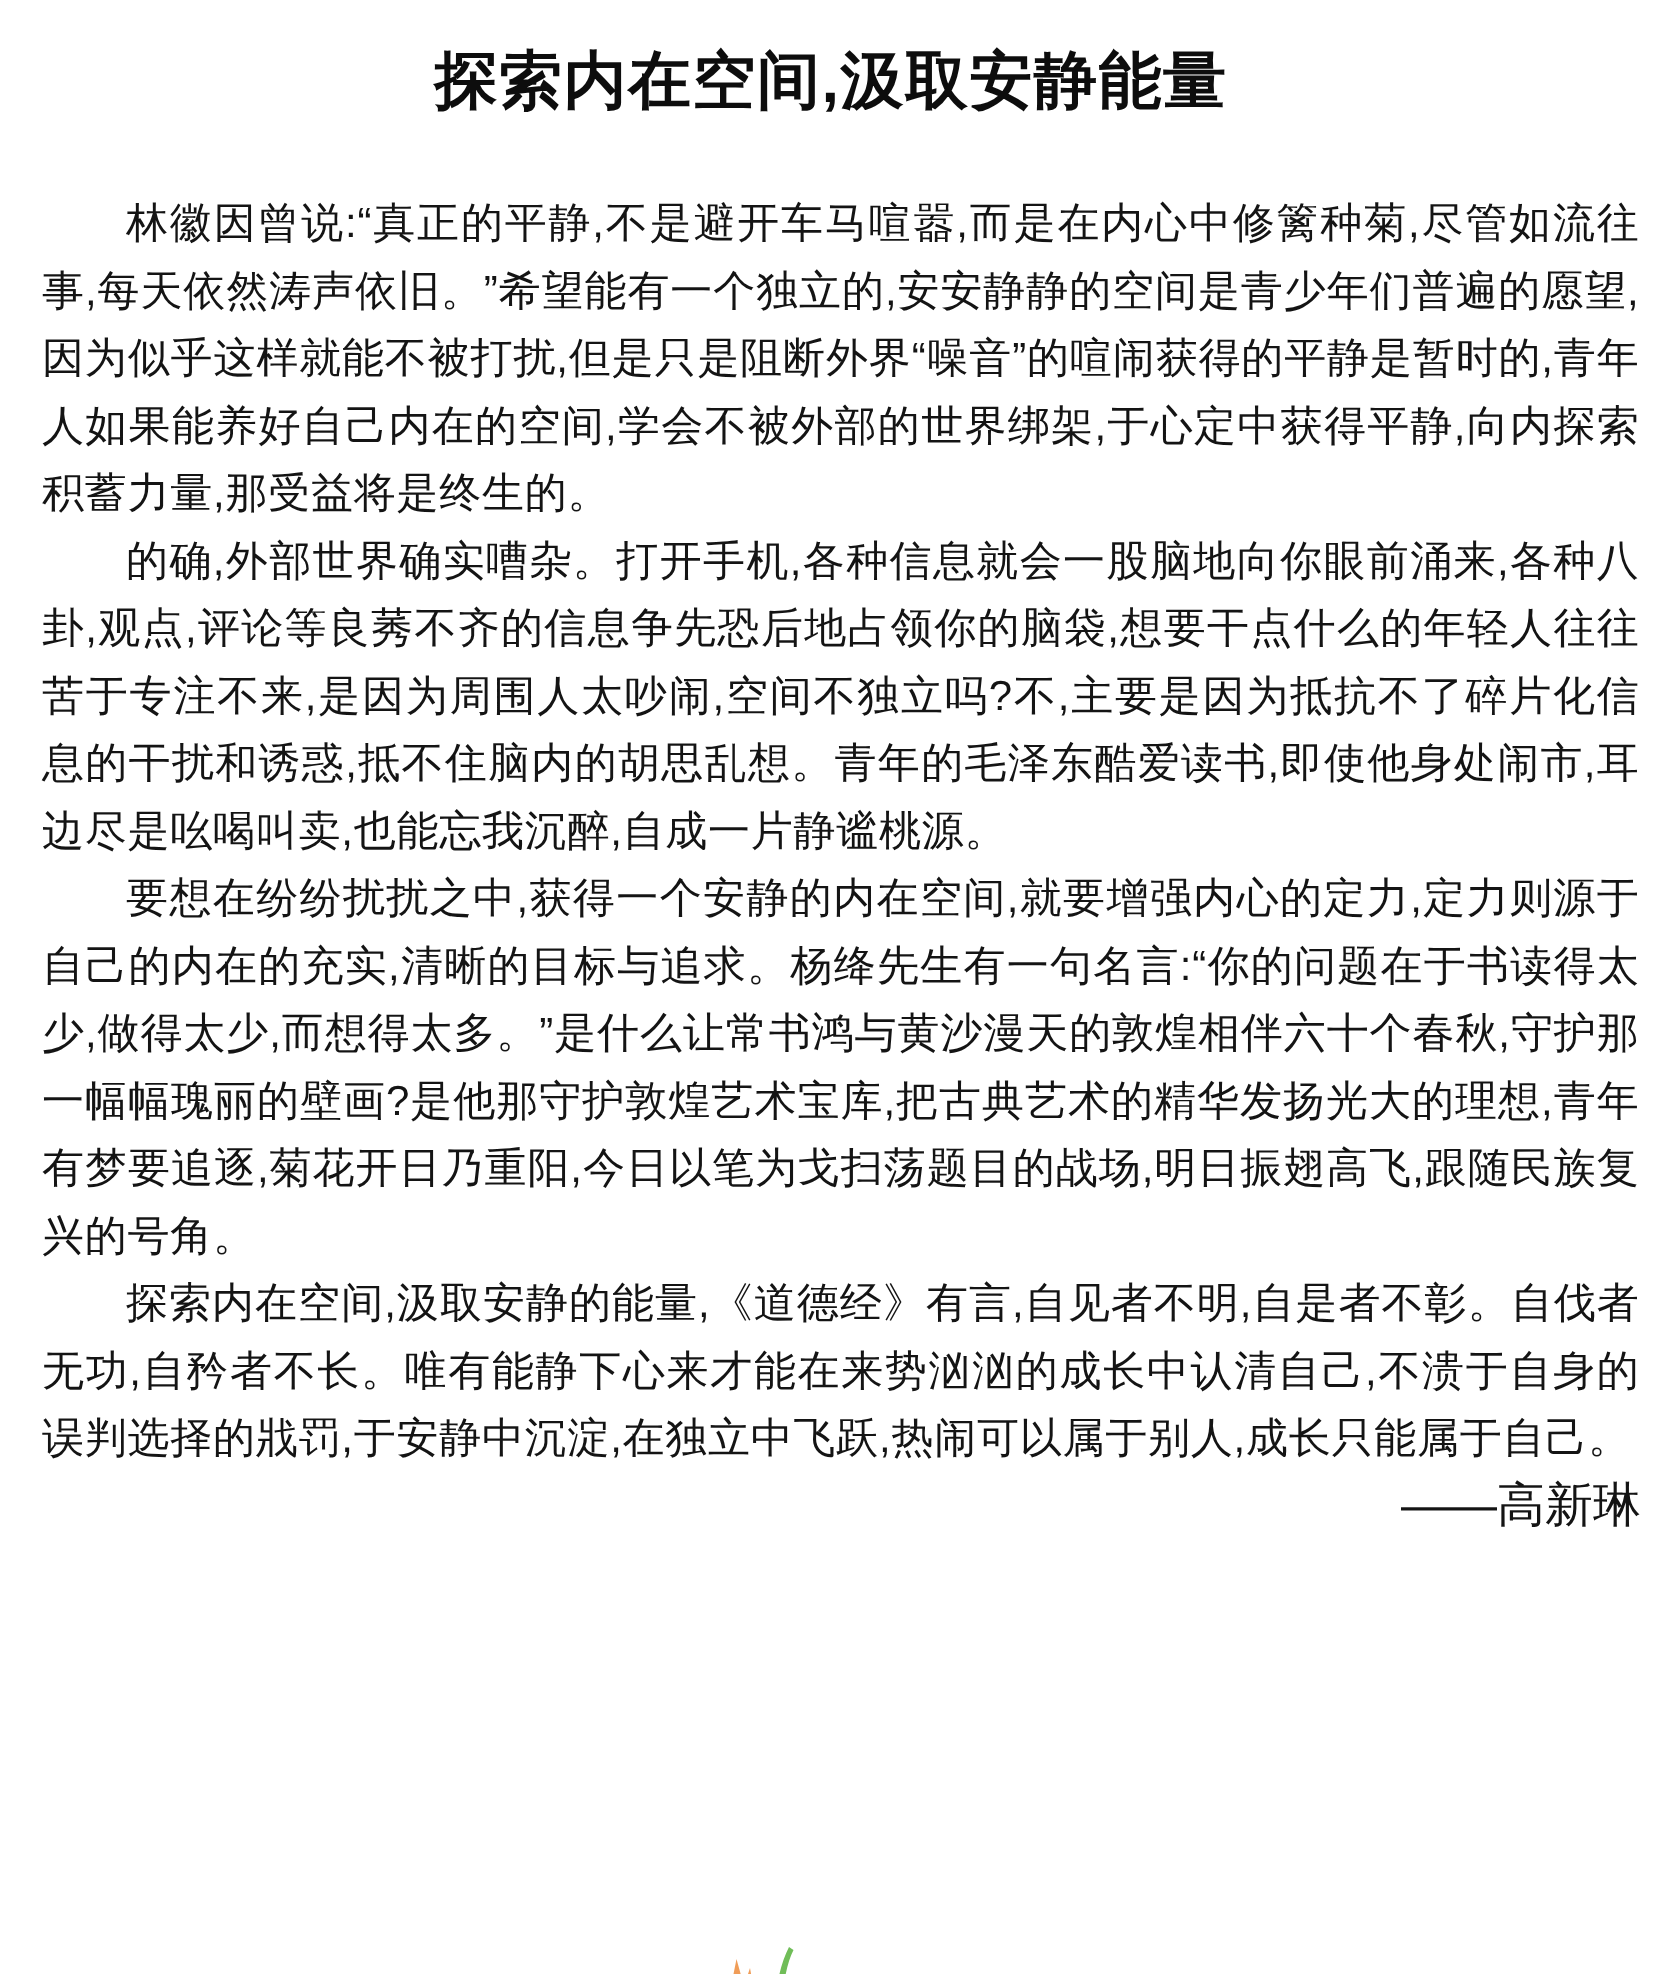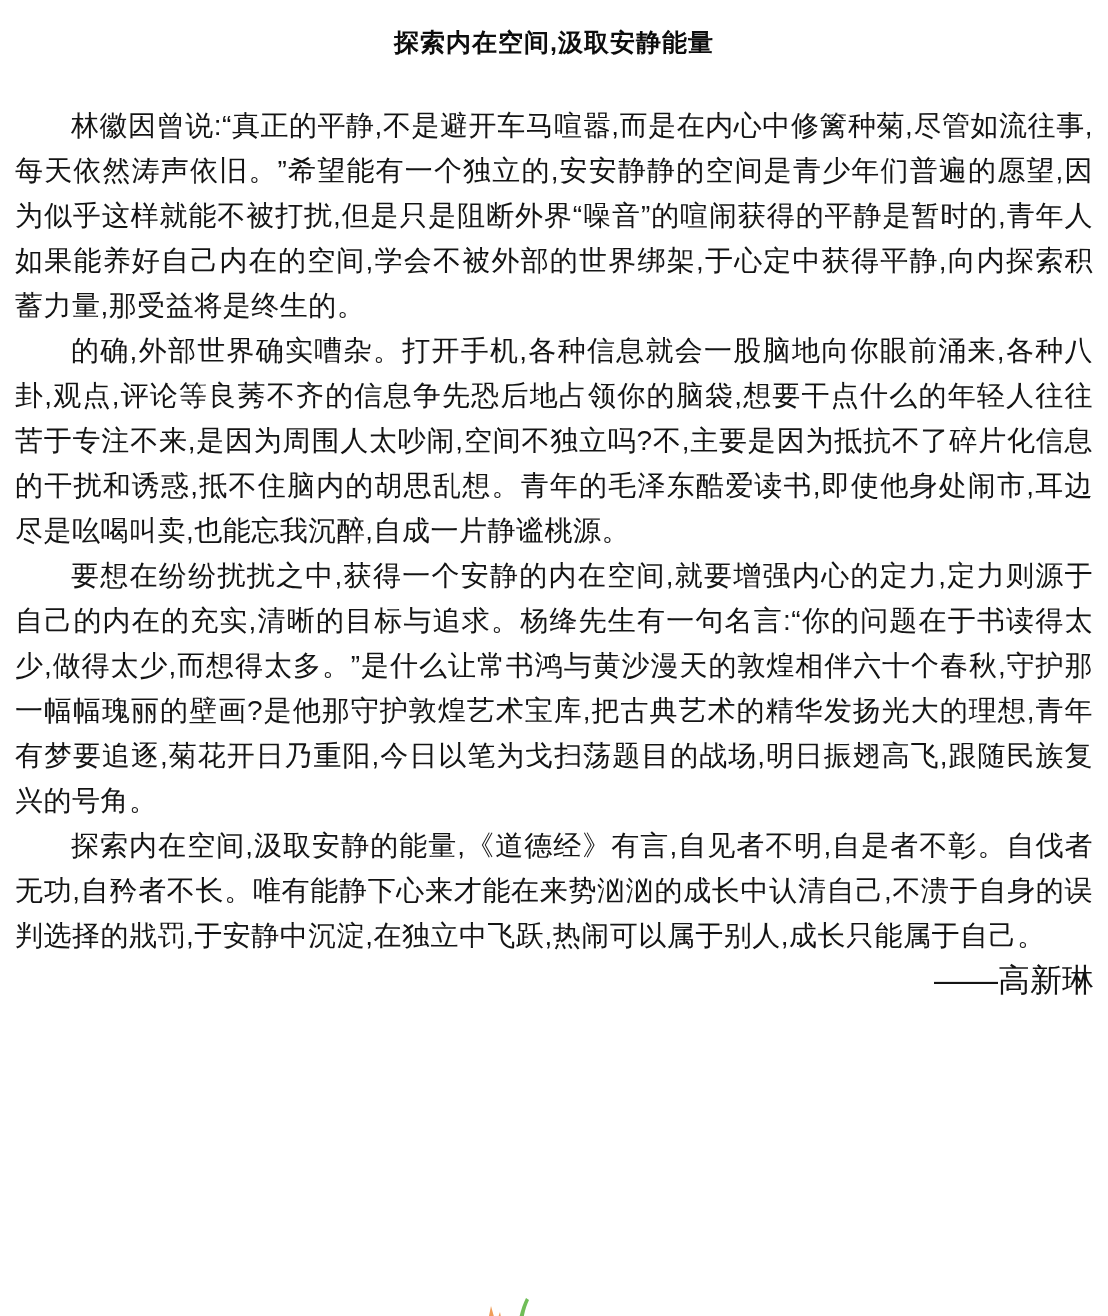--- a/index.html
+++ b/index.html
@@ -14,27 +14,27 @@
     margin: 0 auto;
     background: #ffffff;
     color: #141414;
     font-family: "Liberation Sans", "DejaVu Sans", sans-serif;
     overflow: hidden;
   }
   .title {
     margin: 0;
     padding-top: 26px;
     text-align: center;
-    font-size: 25px;
+    font-size: 42px;
     font-weight: 700;
     letter-spacing: 1px;
     color: #0d0d0d;
   }
   .essay {
-    margin: 44px 15px 0 15px;
+    margin: 44px 15px 0 28px;
     font-size: 28px;
     line-height: 45px;
     text-align: justify;
     text-justify: inter-ideograph;
     letter-spacing: 0.5px;
   }
   .essay p {
     margin: 0;
     text-indent: 2em;
   }

